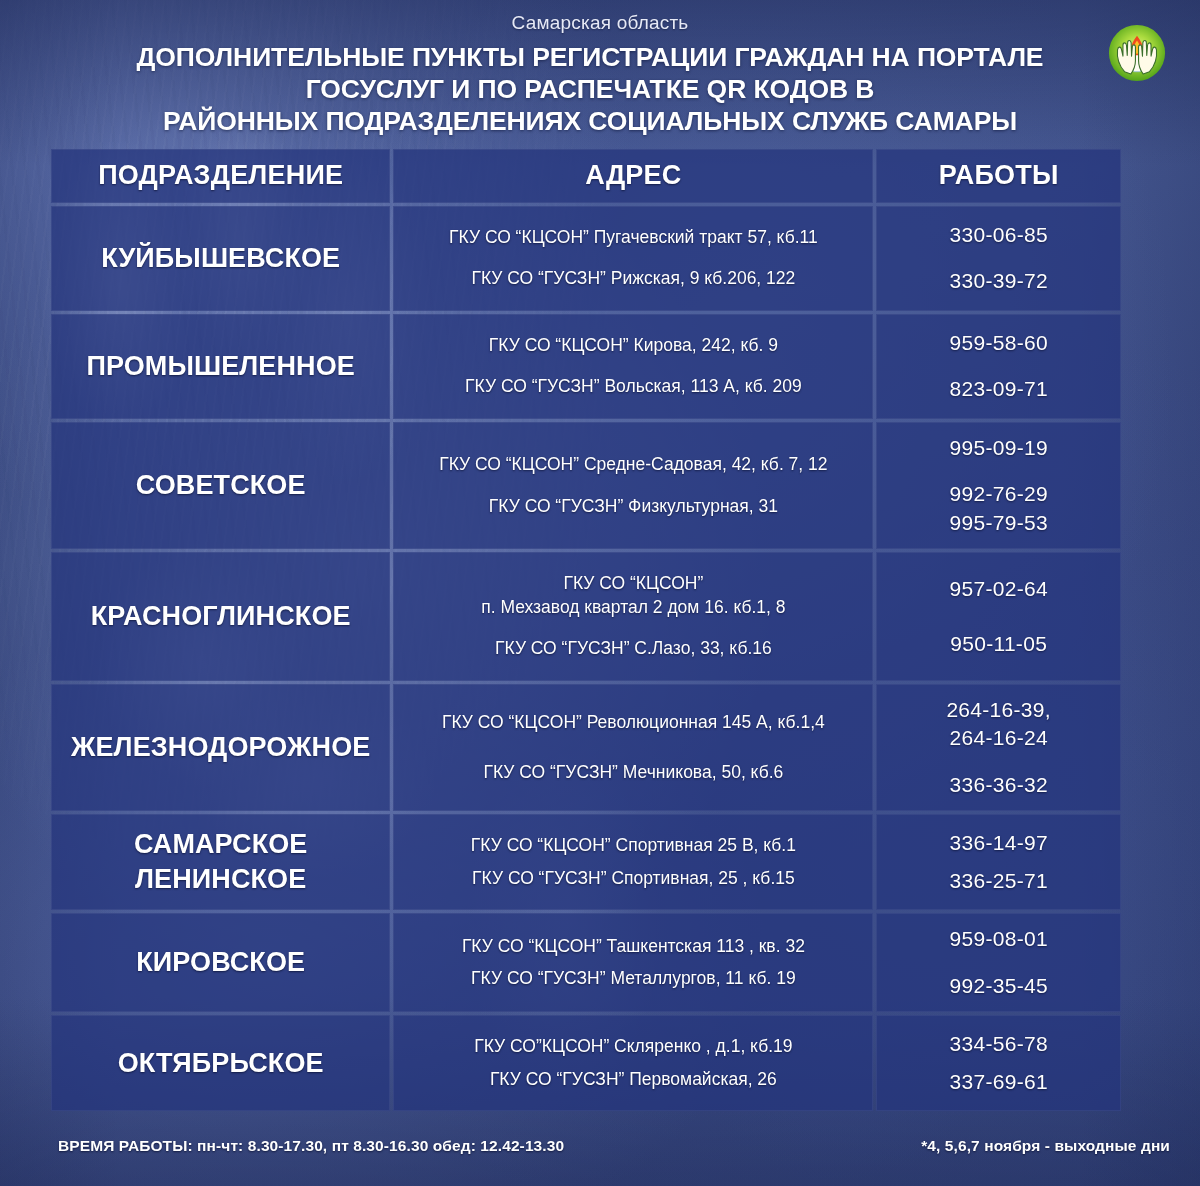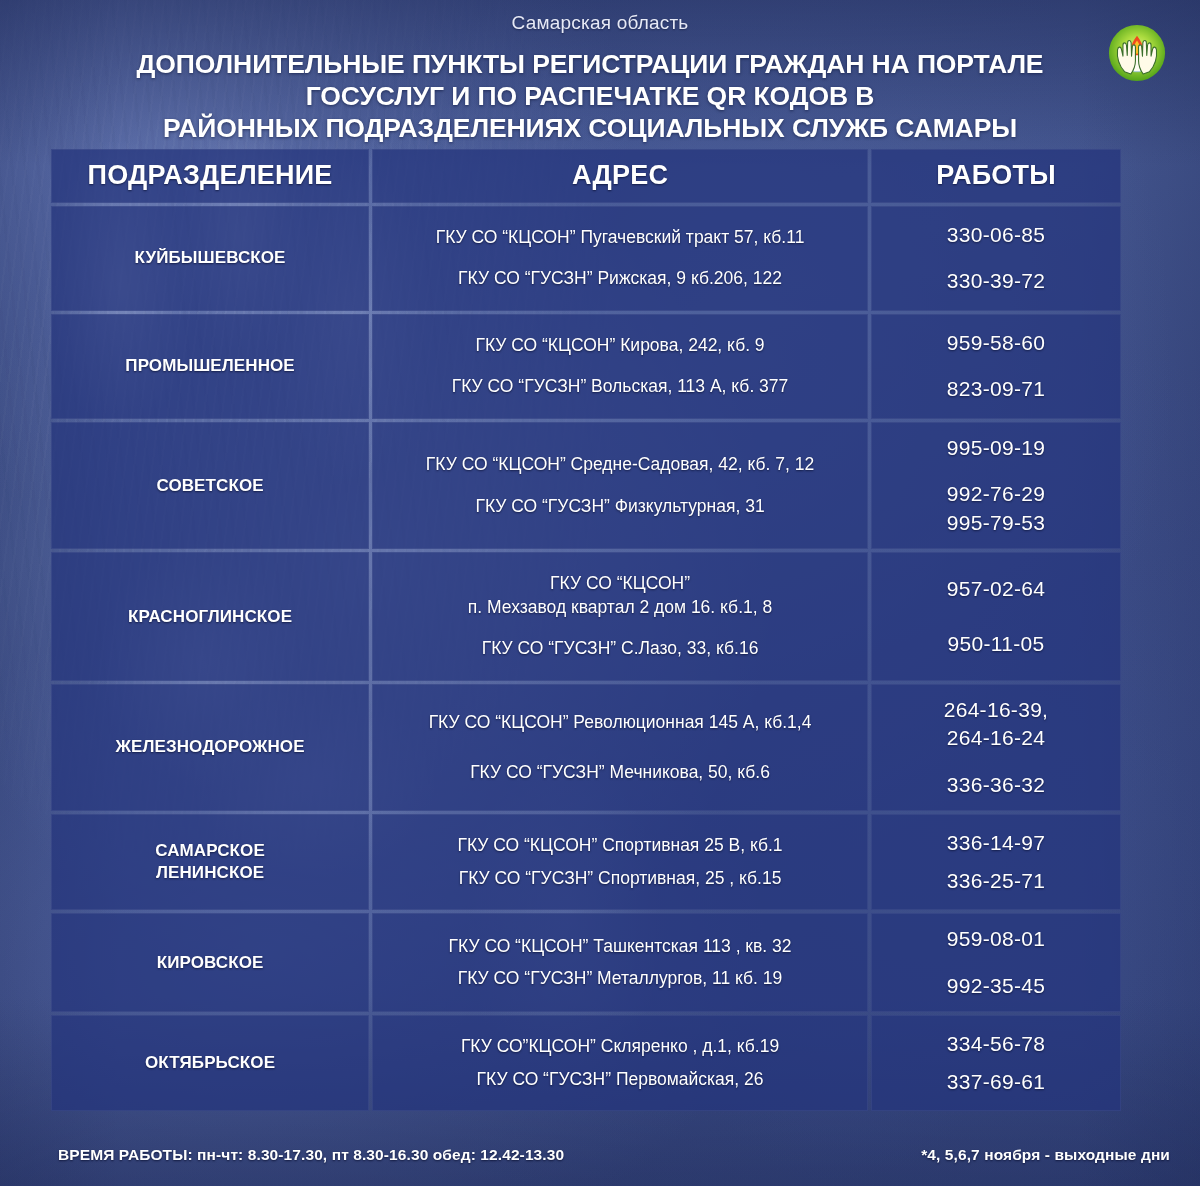--- a/index.html
+++ b/index.html
@@ -70,21 +70,21 @@
     padding:11px 0 6px 0;
     text-align:center;
     z-index:5;
   }
   .region {
     font-size:19px; font-weight:400; color:#e7eaf6;
     letter-spacing:.2px; line-height:1.25;
     text-shadow:0 1px 2px rgba(12,20,55,.55);
   }
   .title {
-    margin-top:13px;
+    margin-top:6px;
     font-size:26.5px; font-weight:700; color:#ffffff;
     letter-spacing:-.1px; line-height:1.22;
     text-transform:uppercase;
     text-shadow:0 1px 3px rgba(10,18,52,.6);
     padding:0 80px 0 60px;
   }
   .title .tl { display:block; white-space:nowrap; }
 
   
   .logo {
@@ -120,21 +120,21 @@
 
   th.hd {
     font-size:27px; font-weight:700;
     letter-spacing:.2px;
     padding:11px 6px 12px 6px;
     background:rgba(32,47,118,.72);
     white-space:nowrap;
   }
 
   td.dept {
-    font-size:17px; font-weight:700;
+    font-size:27px; font-weight:700;
     letter-spacing:.1px;
     padding:8px 20px;
     background:rgba(40,56,130,.55);
     line-height:1.3;
   }
   td.addr {
     font-size:17.5px; font-weight:400;
     padding:20px 10px;
     line-height:1.34;
   }
@@ -143,21 +143,21 @@
     padding:12px 10px;
     letter-spacing:.3px;
     line-height:1.36;
   }
   .ln  { display:block; }
   .gap { display:block; height:18px; }
   .gap-s { display:block; height:9px; }
 
   
   .footer {
-    position:absolute; bottom:3px; left:0; width:1200px;
+    position:absolute; bottom:12px; left:0; width:1200px;
     height:50px;
     display:flex; align-items:center; justify-content:space-between;
     padding:0 30px 6px 58px;
     z-index:6;
   }
   .footer div {
     font-size:15.5px; font-weight:700; color:#ffffff;
     letter-spacing:.1px;
     text-shadow:0 1px 2px rgba(8,14,45,.75);
     white-space:nowrap;
@@ -238,21 +238,21 @@
           </td>
         </tr>
 
         <tr>
           <td class="dept">
             <span class="ln">ПРОМЫШЕЛЕННОЕ</span>
           </td>
           <td class="addr">
             <span class="ln">ГКУ СО “КЦСОН” Кирова, 242, кб. 9</span>
             <span class="gap"></span>
-            <span class="ln">ГКУ СО “ГУСЗН” Вольская, 113 А, кб. 377</span>
+            <span class="ln">ГКУ СО “ГУСЗН” Вольская, 113 А, кб. 209</span>
           </td>
           <td class="phone">
             <span class="ln">959-58-60</span>
             <span class="gap"></span>
             <span class="ln">823-09-71</span>
           </td>
         </tr>
 
         <tr>
           <td class="dept">

